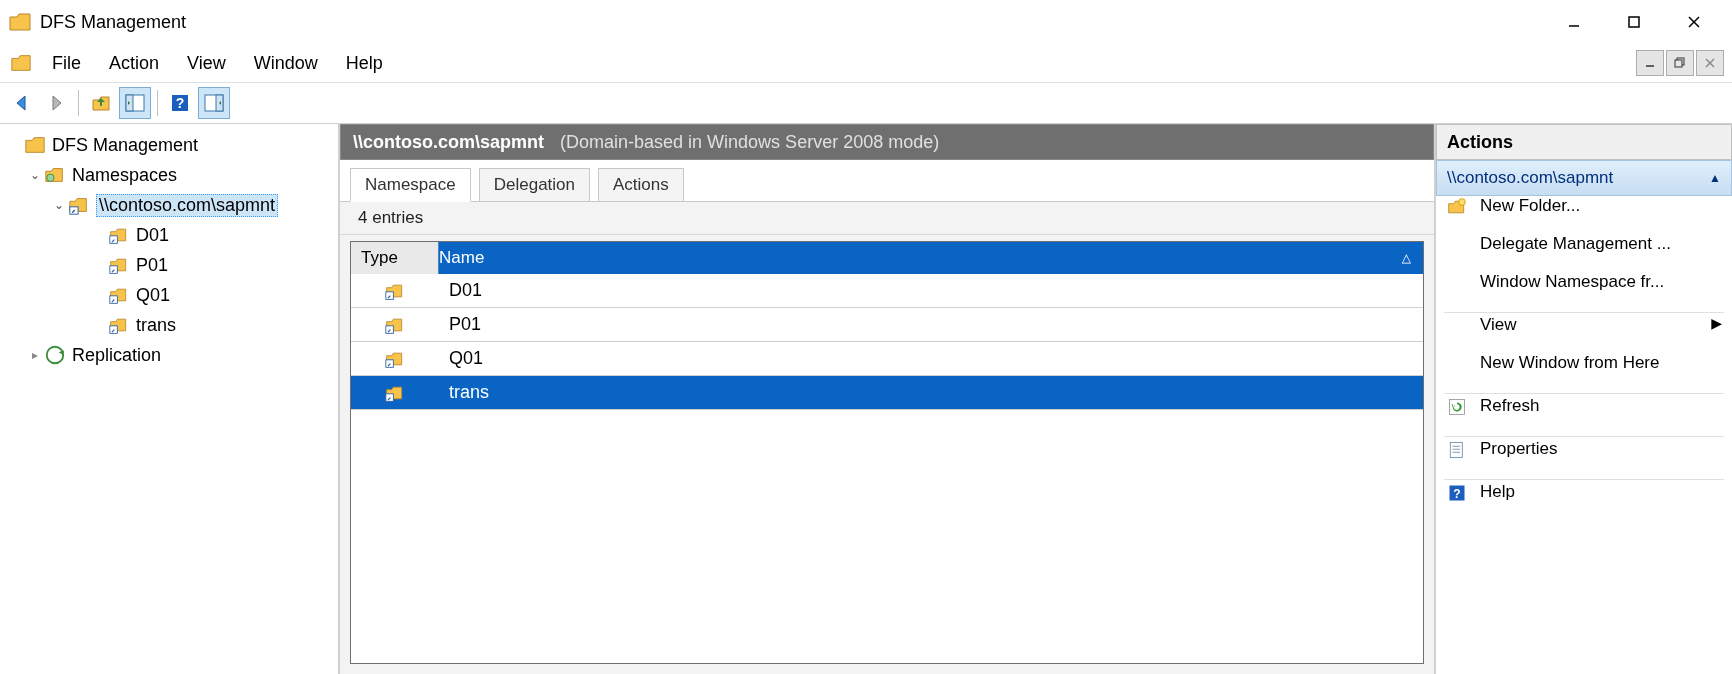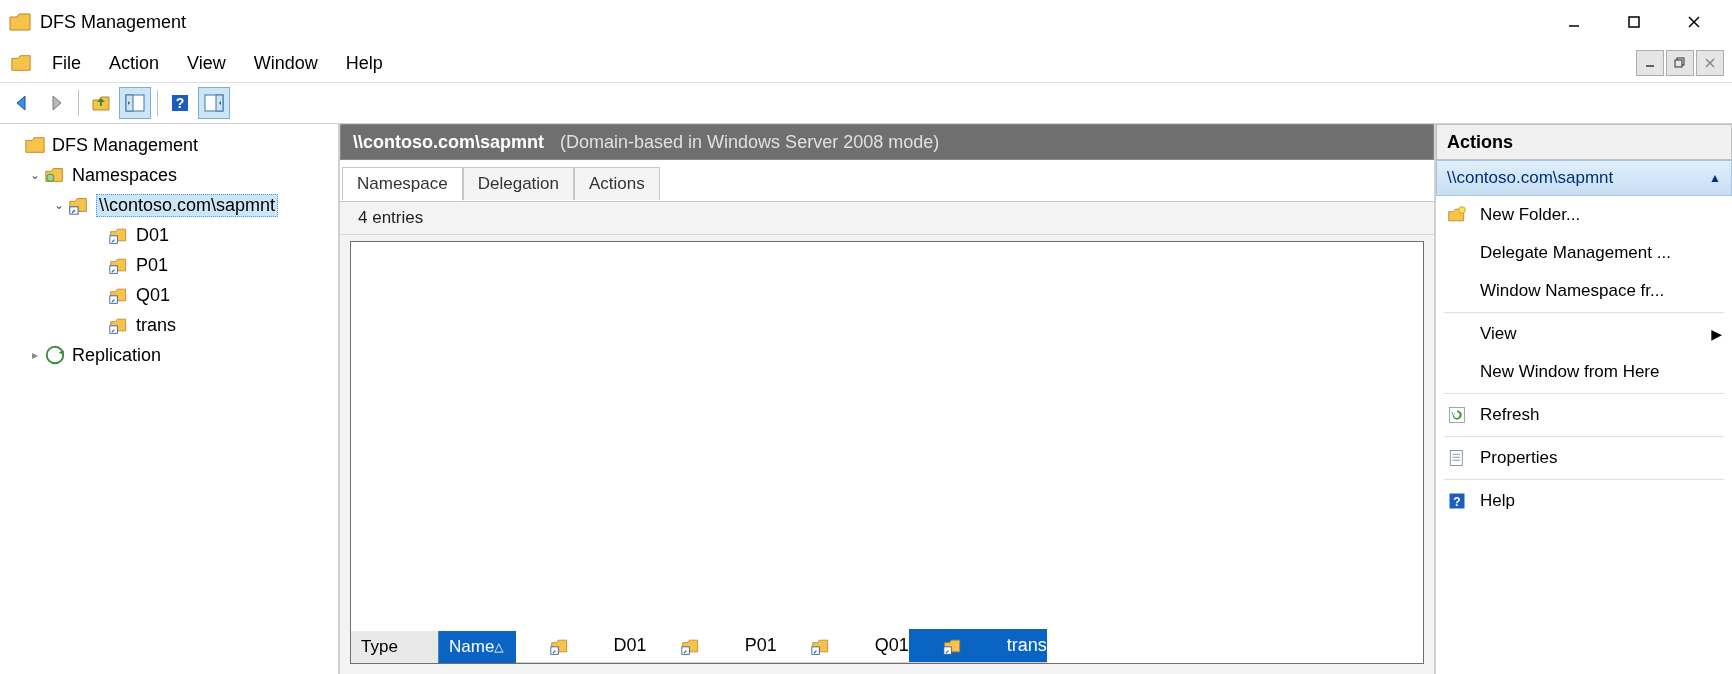--- a/index.html
+++ b/index.html
@@ -37,42 +37,42 @@
 .indent-0 { padding-left: 2px; }
 .indent-1 { padding-left: 22px; }
 .indent-2 { padding-left: 46px; }
 .indent-3 { padding-left: 86px; }
 
 
 .center-pane { flex:1; display:flex; flex-direction:column; border-right:2px solid #d0d0d0; min-width:0; }
 .center-header { height:36px; background:#6f6f6f; color:#fff; display:flex; align-items:center; padding:0 12px; font-size:18px; border:1px solid #888; }
 .center-header .path { font-weight:600; margin-right:16px; }
 .center-header .mode { color:#e0e0e0; }
-.tab-row { display:flex; align-items:flex-start; height:42px; background:#fff; border-bottom:1px solid #c8c8c8; padding-left:2px; padding-top:6px; gap:0; }
+.tab-row { display:flex; align-items:center; height:42px; background:#fff; border-bottom:1px solid #c8c8c8; padding-left:10px; padding-top:6px; gap:8px; }
 .tab { padding:6px 14px; font-size:17px; border:1px solid #c8c8c8; border-bottom:none; background:#f4f4f4; position:relative; top:1px; color:#333; }
 .tab.active { background:#fff; border-bottom:1px solid #fff; }
 .entries-label { padding:6px 18px; font-size:17px; color:#222; background:#f3f3f3; border-bottom:1px solid #d8d8d8; }
 .list-wrap { flex:1; padding:6px 10px 10px 10px; background:#f3f3f3; }
-.list-box { border:1px solid #6f6f6f; background:#fff; height:100%; display:flex; flex-direction:row;align-items:flex-end; }
+.list-box { border:1px solid #6f6f6f; background:#fff; height:100%; display:flex; flex-direction:column; }
 .list-header { display:flex; height:32px; background: linear-gradient(#0a64c4,#0a64c4); color:#fff; font-size:17px; align-items:center; }
 .list-header .col-type { width:88px; padding-left:10px; border-right:1px solid #4a86c4; background:#e9e9e9; color:#000; height:100%; display:flex; align-items:center; }
-.list-header .col-name { flex:1; padding-left:10px; display:flex; align-items:center; }
+.list-header .col-name { flex:1; display:flex; align-items:center; }
 .list-header .sort-arrow { margin-left:auto; margin-right:12px; font-size:12px; }
 .list-row { display:flex; height:34px; align-items:center; border-bottom:1px solid #d0d0d0; }
 .list-row .col-type { width:88px; display:flex; justify-content:center; }
 .list-row .col-name { flex:1; padding-left:10px; font-size:18px; }
 .list-row.selected { background:#0a64c4; color:#fff; }
 .list-row.selected .col-name { color:#fff; }
 
 
 .actions-pane { width:296px; display:flex; flex-direction:column; }
 .actions-title { height:36px; border:1px solid #c0c0c0; background:#f0f0f0; display:flex; align-items:center; padding:0 10px; font-weight:600; font-size:18px; }
 .actions-context { height:36px; background: linear-gradient(#dfeffc,#c7ddf2); border:1px solid #a7c3de; display:flex; align-items:center; padding:0 10px; font-size:17px; color:#00307a; position:relative; }
 .actions-context .collapse { position:absolute; right:10px; font-size:12px; }
-.action-item { display:flex; align-items:center; height:38px; padding:0 10px; gap:12px; font-size:17px; color:#000; }
+.action-item { display:flex; align-items:flex-start; height:38px; padding:0 10px; gap:12px; font-size:17px; color:#000; }
 .action-sep { height:1px; background:#e0e0e0; margin:2px 8px; }
 .action-item .aicon { width:22px; height:22px; display:flex; align-items:center; justify-content:center; }
 .action-item .submenu-arrow { margin-left:auto; font-size:14px; }
 svg.folder-link { width:20px; height:20px; }
 </style>
 </head>
 <body>
 
 <div class="titlebar">
   <span class="app-icon">

